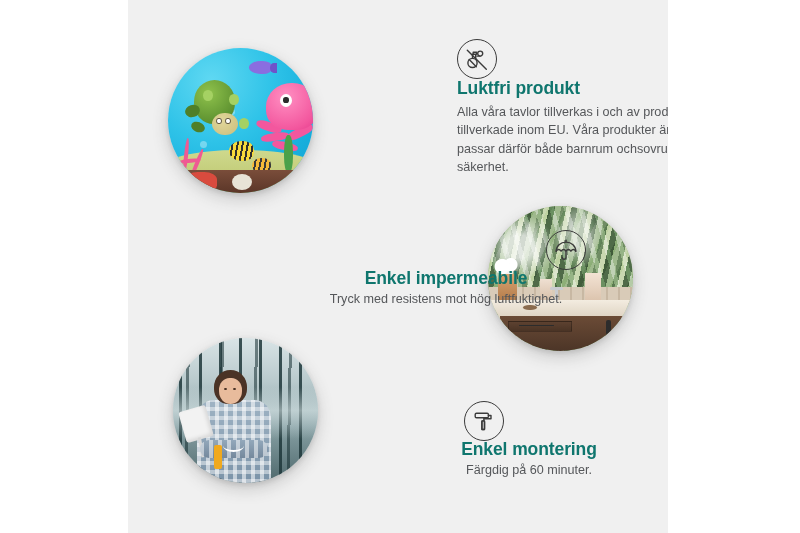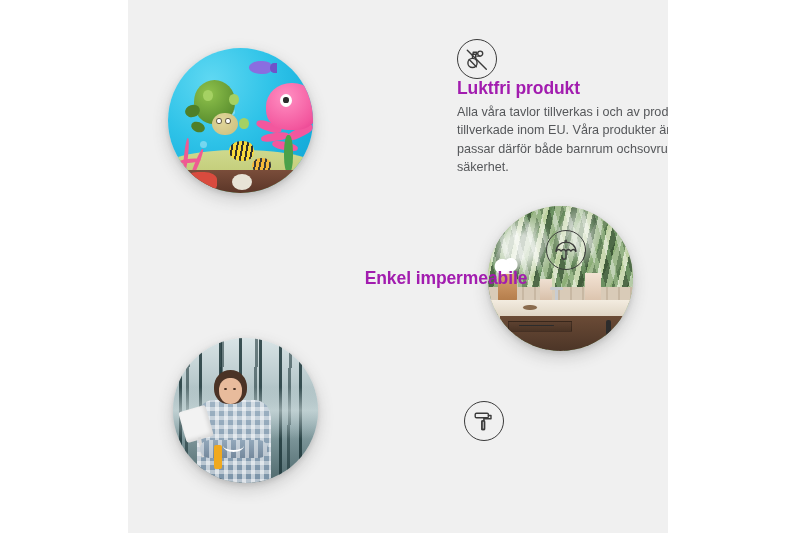--- a/index.html
+++ b/index.html
@@ -338,21 +338,21 @@
     justify-content: center;
   }
   .icon-circle svg { display:block; }
 
   
   .txt { position: absolute; }
   .heading {
     margin: 0;
     font-size: 17.5px;
     font-weight: bold;
-    color: #a21caf;
+    color: #0f766e;
     letter-spacing: -0.1px;
   }
   .body-text {
     margin: 4px 0 0 0;
     font-size: 12.6px;
     line-height: 1.46;
     color: #55575a;
   }
   .sub-text {
     margin: 3px 0 0 0;
@@ -456,20 +456,21 @@
       <svg width="26" height="26" viewBox="0 0 26 26" fill="none" stroke="#3b3b3b" stroke-width="1.4" stroke-linecap="round" stroke-linejoin="round">
         <path d="M3.2 14.2c0-5.2 4.3-9.1 9.8-9.1s9.8 3.9 9.8 9.1"></path>
         <path d="M3.2 14.2c1.6-2.3 3.3-2.3 4.9 0 1.6-2.3 3.3-2.3 4.9 0 1.6-2.3 3.3-2.3 4.9 0 1.6-2.3 3.3-2.3 4.9 0"></path>
         <path d="M13 14.2v6.1a1.9 1.9 0 1 1-3.8 0"></path>
         <path d="M13 5.1V3.3"></path>
       </svg>
     </div>
 
     <div class="txt" id="f2-text">
       <h2 class="heading">Enkel impermeabile</h2>
+      <p class="sub-text">Tryck med resistens mot hög luftfuktighet.</p>
     </div>
 
     <div class="disc" id="disc-forest">
       <div class="art forest-bg"></div>
       <div class="forest-haze"></div>
       <div class="woman">
         <div class="body"></div>
         <div class="roller"></div>
         <div class="arms"></div>
         <div class="tool"></div>
@@ -481,15 +482,19 @@
 
     <div class="icon-circle" id="f3-icon">
       <svg width="26" height="26" viewBox="0 0 26 26" fill="none" stroke="#3b3b3b" stroke-width="1.4" stroke-linecap="round" stroke-linejoin="round">
         <rect x="4.2" y="5.2" width="13.2" height="4.6" rx="1.3"></rect>
         <path d="M17.4 7.5h2.6v3.2h-7.1"></path>
         <path d="M12.9 10.7v2.2h-2v8.6h2.6v-8.6h-0.6"></path>
         <rect x="10.9" y="12.9" width="2.6" height="8.6" rx="0.8"></rect>
       </svg>
     </div>
 
+    <div class="txt" id="f3-text">
+      <h2 class="heading">Enkel montering</h2>
+      <p class="sub-text">Färgdig på 60 minuter.</p>
+    </div>
 
   </div>
 </div>
 
 </body></html>

